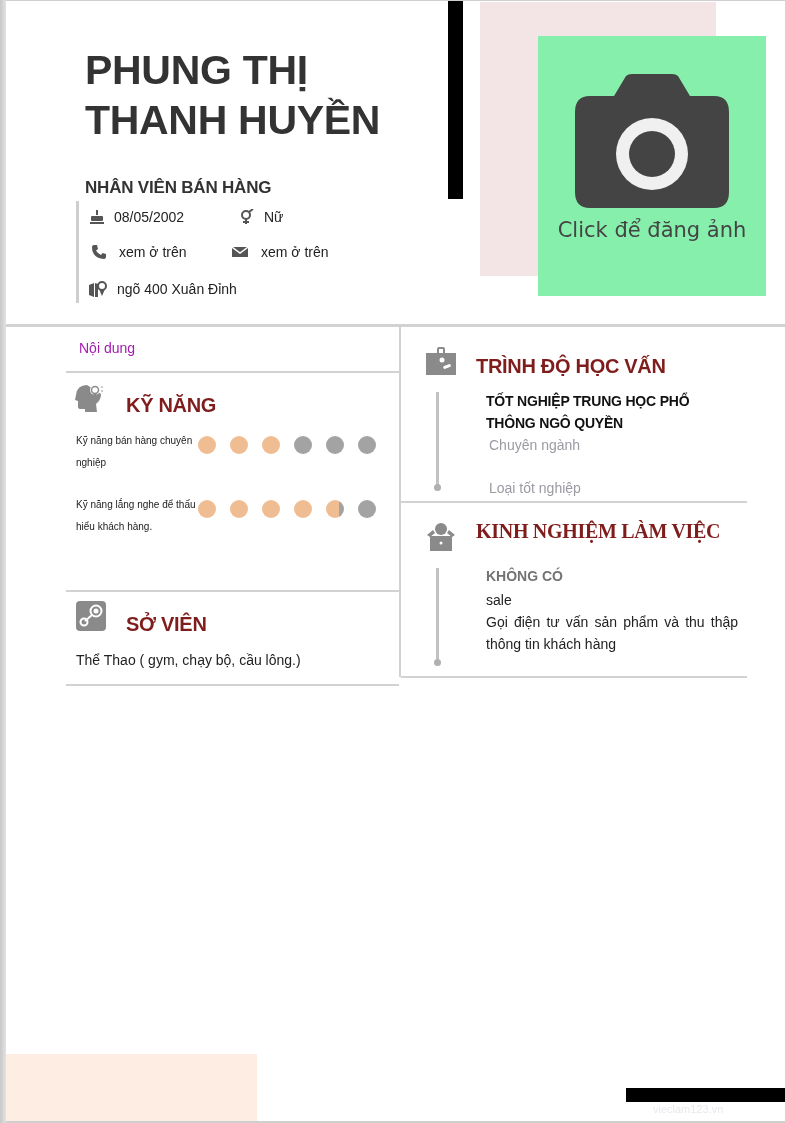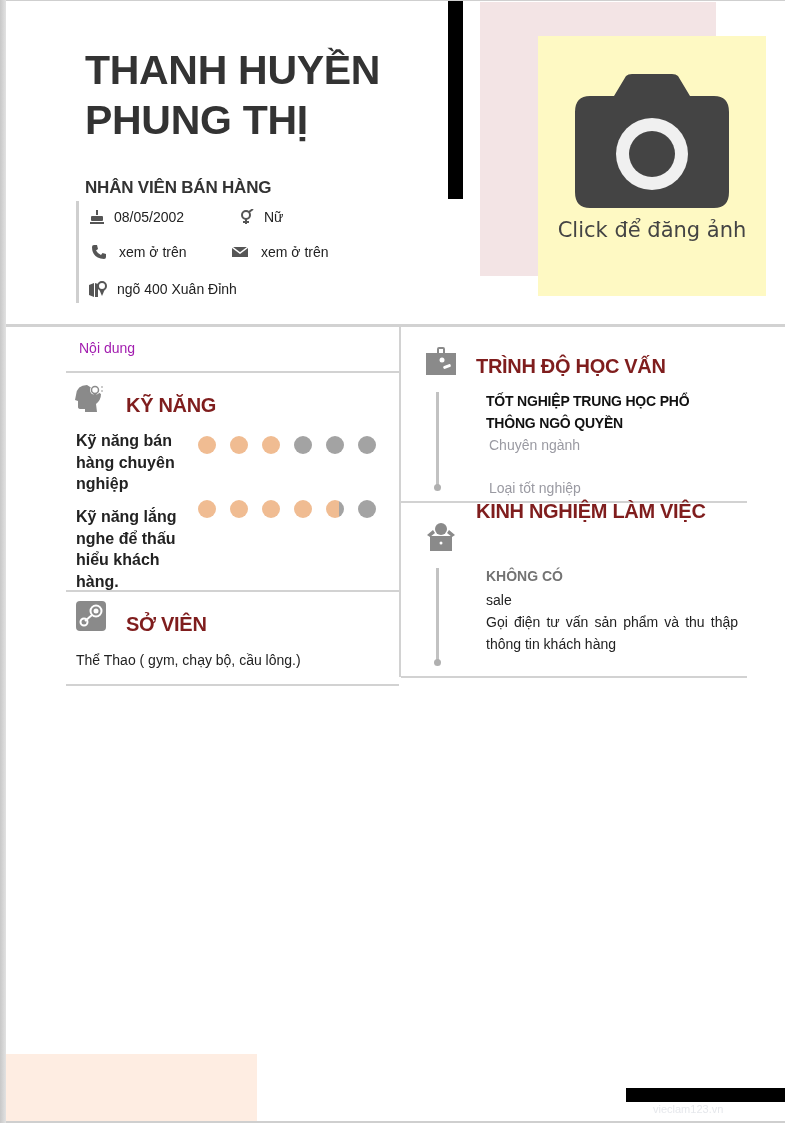--- a/index.html
+++ b/index.html
@@ -9,37 +9,37 @@
     .left-shadow { position: absolute; left: 0; top: 0; width: 6px; height: 1123px;
       background: linear-gradient(to right, #c8c8c8, #e2e2e2); }
     .top-border { position: absolute; left: 6px; top: 0; width: 779px; height: 1px; background: #cfcfcf; }
     .bottom-border { position: absolute; left: 6px; bottom: 0; width: 779px; height: 2px; background: #cfcfcf; }
 
     .name { position: absolute; left: 85px; top: 45px; font-size: 41px; font-weight: bold; line-height: 50px; color: #333; letter-spacing: -0.3px; }
     .job-title { position: absolute; left: 85px; top: 150px; font-size: 17px; font-weight: bold; color: #333; letter-spacing: -0.2px; margin-top: 28px; }
 
     .black-bar { position: absolute; left: 448px; top: 1px; width: 15px; height: 198px; background: #000; }
     .pink-block { position: absolute; left: 480px; top: 2px; width: 236px; height: 274px; background: #f3e4e5; }
-    .photo-box { position: absolute; left: 538px; top: 36px; width: 228px; height: 260px; background: #fef9c3; cursor: pointer; }
+    .photo-box { position: absolute; left: 538px; top: 36px; width: 228px; height: 260px; background: #86efac; cursor: pointer; }
     .photo-box svg { position: absolute; left: 36px; top: 38px; }
     .photo-label { position: absolute; left: 0; width: 228px; top: 182px; text-align: center; font-family: "DejaVu Sans", sans-serif; font-size: 21px; color: #444; }
 
     .contact-bar { position: absolute; left: 76px; top: 201px; width: 3px; height: 102px; background: #cfcfcf; }
     .contact-item { position: absolute; display: flex; align-items: center; font-size: 14px; color: #222; }
     .contact-item .ic { width: 18px; height: 18px; margin-right: 8px; display: inline-flex; align-items: center; justify-content: center; }
 
     .hline { position: absolute; background: #d2d2d2; }
     .vline { position: absolute; background: #d2d2d2; }
 
     .placeholder { position: absolute; left: 79px; top: 340px; font-size: 14px; color: #a21caf; }
 
     .sec-icon { position: absolute; }
     .sec-title { position: absolute; font-size: 20px; font-weight: bold; color: #7f1d1d; letter-spacing: -0.3px; }
 
-    .skill-name { position: absolute; left: 76px; width: 125px; font-size: 16px; line-height: 21.5px; color: #222; font-weight: bold; }
+    .skill-name { position: absolute; left: 76px; width: 125px; font-size: 10px; line-height: 21.5px; color: #222; }
     .dots { position: absolute; left: 198px; display: flex; gap: 14px; }
     .dot { width: 18px; height: 18px; border-radius: 50%; background: #a3a3a3; }
     .dot.on { background: #f0bc92; }
     .dot.partial { background: linear-gradient(to right, #f0bc92 0%, #f0bc92 72%, #a3a3a3 72%); }
 
     .hobby-text { position: absolute; left: 76px; top: 652px; font-size: 14px; color: #222; }
 
     .timeline { position: absolute; width: 3px; background: #c2c2c2; }
     .timeline-dot { position: absolute; width: 7px; height: 7px; border-radius: 50%; background: #b0b0b0; }
 
@@ -55,22 +55,22 @@
     .watermark { position: absolute; left: 653px; top: 1103px; font-size: 11px; color: #e6e8ec; }
   </style>
 </head>
 <body>
 
 <div class="left-shadow"></div>
 <div class="top-border"></div>
 <div class="bottom-border"></div>
 
 <div class="name">
+  <div>PHUNG THỊ</div>
   <div>THANH HUYỀN</div>
-  <div>PHUNG THỊ</div>
 </div>
 <div class="job-title">NHÂN VIÊN BÁN HÀNG</div>
 
 <div class="black-bar"></div>
 <div class="pink-block"></div>
 
 <div class="photo-box">
   <svg width="156" height="136" viewBox="0 0 156 136">
     <path d="M40 22 L52 2 Q54 0 58 0 L98 0 Q102 0 104 2 L116 22 L140 22 Q155 22 155 38 L155 118 Q155 134 140 134 L16 134 Q1 134 1 118 L1 38 Q1 22 16 22 Z" fill="#444"></path>
     <circle cx="78" cy="80" r="36" fill="#f0f0f0"></circle>
@@ -157,21 +157,21 @@
 <div class="skill-name" style="top:430px;">Kỹ năng bán hàng chuyên nghiệp</div>
 <div class="dots" style="top:436px;">
   <div class="dot on"></div>
   <div class="dot on"></div>
   <div class="dot on"></div>
   <div class="dot"></div>
   <div class="dot"></div>
   <div class="dot"></div>
 </div>
 
-<div class="skill-name" style="top:494px;margin-top:12px;">Kỹ năng lắng nghe để thấu hiểu khách hàng.</div>
+<div class="skill-name" style="top:494px;">Kỹ năng lắng nghe để thấu hiểu khách hàng.</div>
 <div class="dots" style="top:500px;">
   <div class="dot on"></div>
   <div class="dot on"></div>
   <div class="dot on"></div>
   <div class="dot on"></div>
   <div class="dot partial"></div>
   <div class="dot"></div>
 </div>
 
 <div class="sec-icon" style="left:76px; top:601px;">
@@ -202,21 +202,21 @@
 <div class="muted" style="top:480px;">Loại tốt nghiệp</div>
 
 <div class="sec-icon" style="left:425px; top:523px;">
   <svg width="32" height="28" viewBox="0 0 32 28">
     <circle cx="16" cy="6" r="6" fill="#8a8a8a"></circle>
     <path d="M2 12 L8 7 L10 10 L5 14 Z M30 12 L24 7 L22 10 L27 14 Z" fill="#8a8a8a"></path>
     <rect x="5" y="13" width="22" height="15" fill="#8a8a8a"></rect>
     <circle cx="16" cy="20" r="1.5" fill="#fff"></circle>
   </svg>
 </div>
-<div class="sec-title" style="left:476px; top:500px;">KINH NGHIỆM LÀM VIỆC</div>
+<div class="sec-title" style="left:476px; top:520px;font-family:Liberation Serif, serif;">KINH NGHIỆM LÀM VIỆC</div>
 <div class="timeline" style="left:436px; top:568px; height:93px;"></div>
 <div class="timeline-dot" style="left:434px; top:659px;"></div>
 <div class="exp-company">KHÔNG CÓ</div>
 <div class="exp-text" style="top:589px;">sale</div>
 <div class="exp-text exp-desc" style="top:611px;">Gọi điện tư vấn sản phẩm và thu thập thông tin khách hàng</div>
 
 <div class="peach-block"></div>
 <div class="footer-bar"></div>
 <div class="watermark">vieclam123.vn</div>
 

